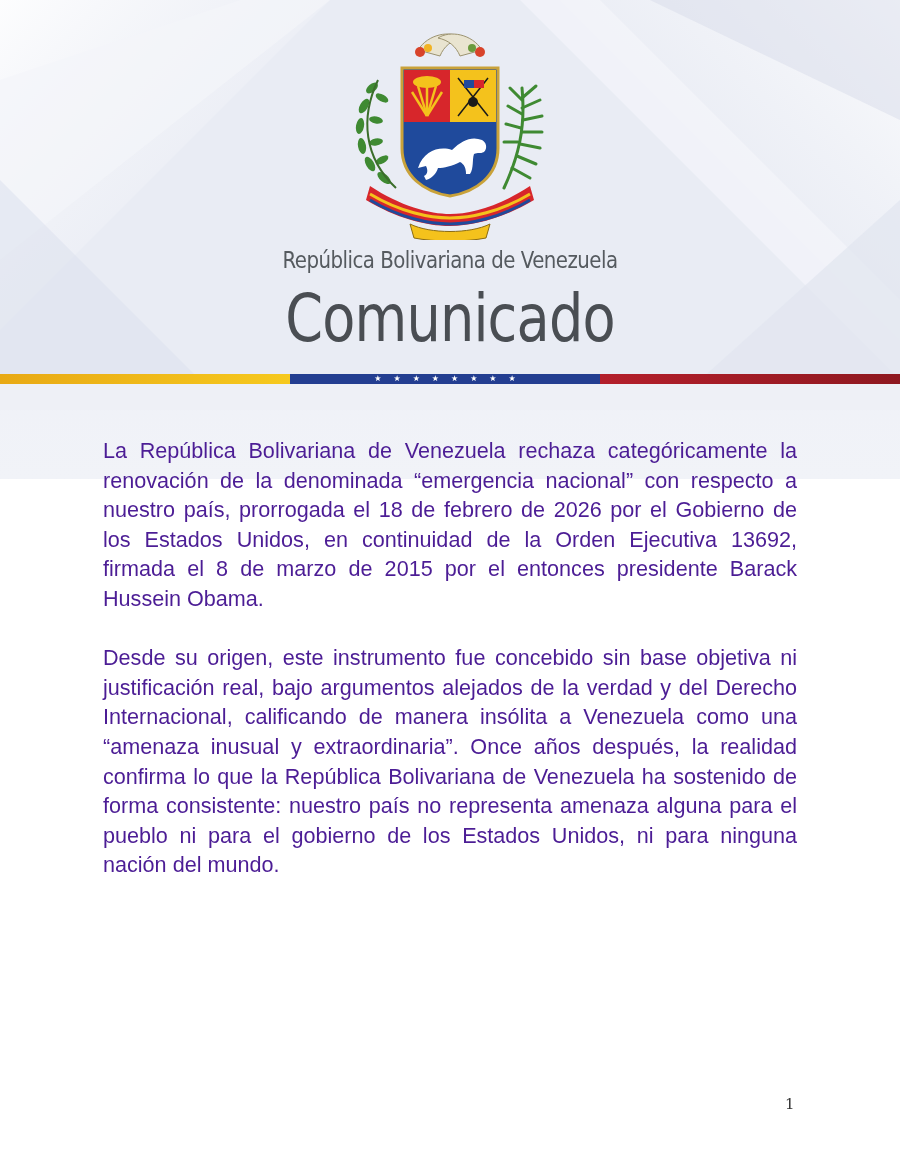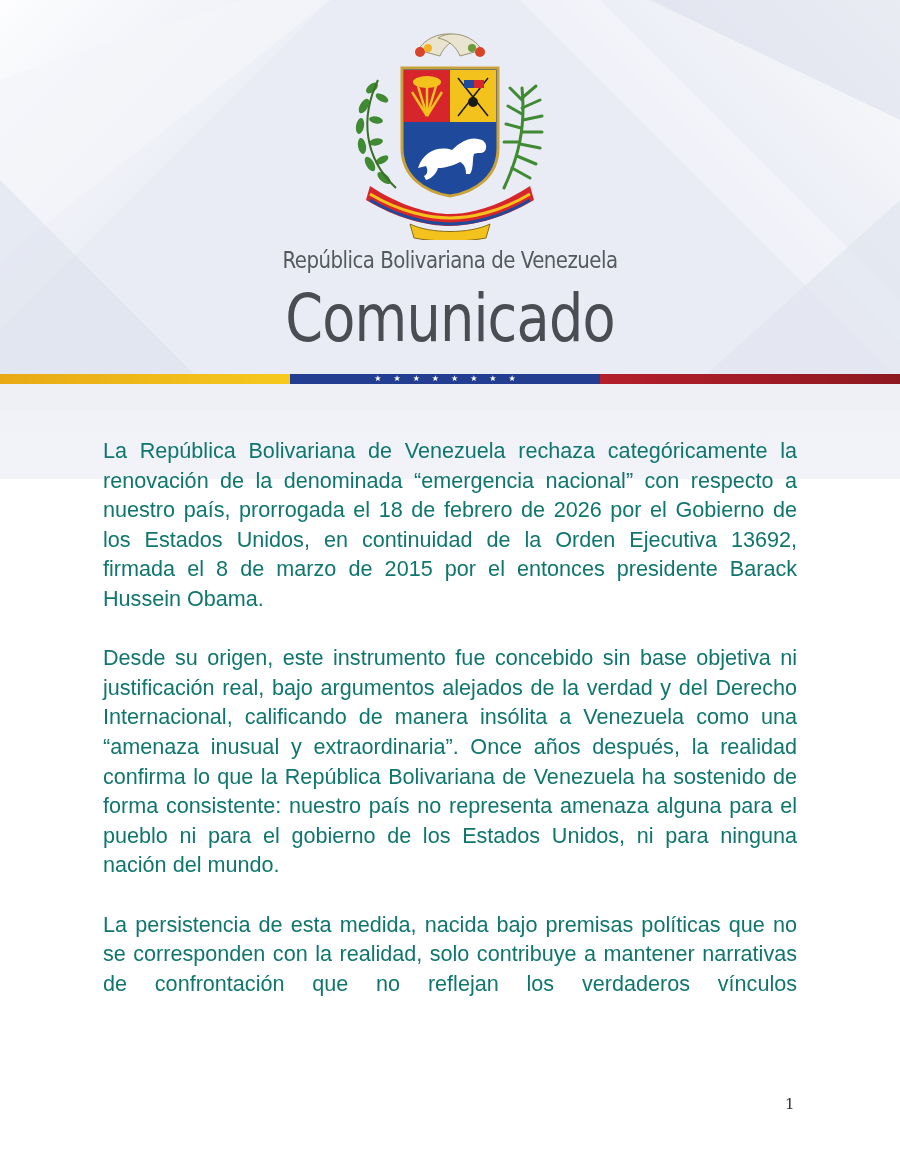--- a/index.html
+++ b/index.html
@@ -81,21 +81,21 @@
       line-height: 8px;
     }
     .body-text {
       position: absolute;
       left: 103px;
       top: 436px;
       width: 694px;
       font-family: "Liberation Sans", sans-serif;
       font-size: 21.6px;
       line-height: 29.6px;
-      color: #0f766e;
+      color: #4c1d95;
       text-align: justify;
     }
     .body-text p {
       margin: 0 0 29.6px 0;
     }
     .body-text p.last {
       text-align-last: justify;
     }
     .page-number {
       position: absolute;
@@ -216,16 +216,15 @@
         <span>★</span>
       </div>
     </div>
     <div class="seg" style="width:300px;background:linear-gradient(90deg,#b41f2b,#8e1820);"></div>
   </div>
 </div>
 
 <div class="body-text">
   <p>La República Bolivariana de Venezuela rechaza categóricamente la renovación de la denominada “emergencia nacional” con respecto a nuestro país, prorrogada el 18 de febrero de 2026 por el Gobierno de los Estados Unidos, en continuidad de la Orden Ejecutiva 13692, firmada el 8 de marzo de 2015 por el entonces presidente Barack Hussein Obama.</p>
   <p>Desde su origen, este instrumento fue concebido sin base objetiva ni justificación real, bajo argumentos alejados de la verdad y del Derecho Internacional, calificando de manera insólita a Venezuela como una “amenaza inusual y extraordinaria”. Once años después, la realidad confirma lo que la República Bolivariana de Venezuela ha sostenido de forma consistente: nuestro país no representa amenaza alguna para el pueblo ni para el gobierno de los Estados Unidos, ni para ninguna nación del mundo.</p>
-  <p class="last">La persistencia de esta medida, nacida bajo premisas políticas que no se corresponden con la realidad, solo contribuye a mantener narrativas de confrontación que no reflejan los verdaderos vínculos</p>
 </div>
 
 <div class="page-number">1</div>
 
 </body></html>

